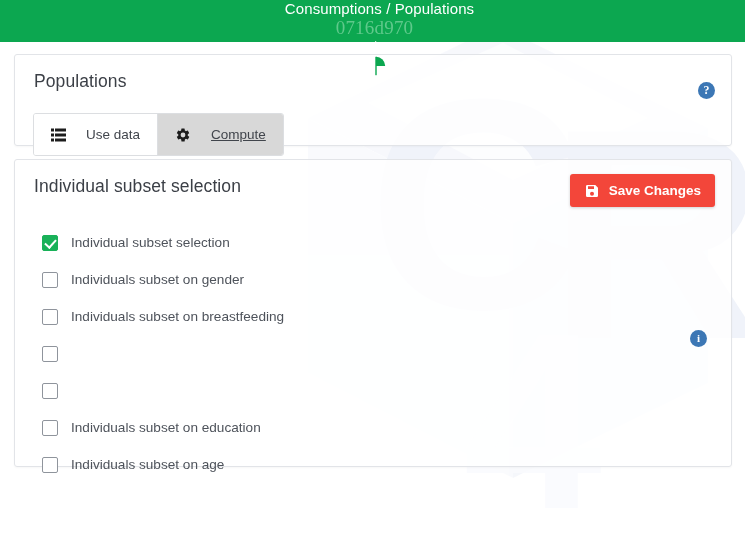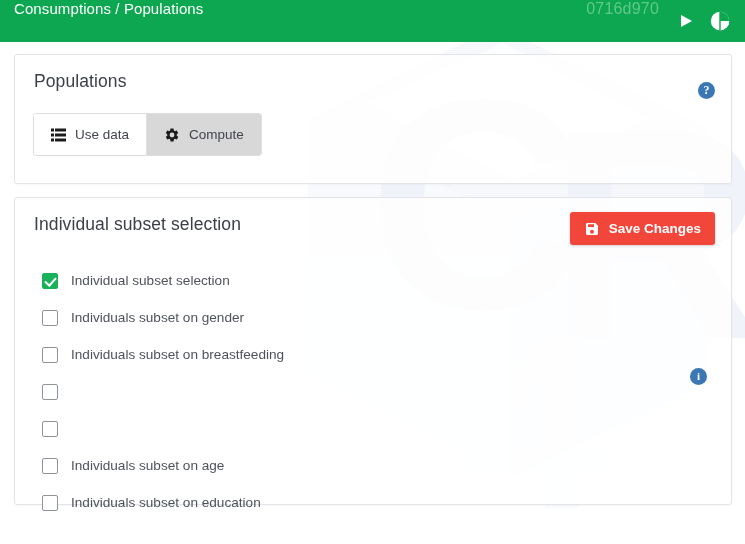--- a/index.html
+++ b/index.html
@@ -12,37 +12,40 @@
     background: #ffffff;
     font-family: "Liberation Sans", sans-serif;
   }
 
   
   .appbar {
     position: relative;
     height: 42px;
     background: #0ca750;
     display: flex;
+    align-items: center;
     padding: 0 0 0 14px;
     z-index: 20;
+    flex-direction: column;
   }
   .appbar-title {
     color: #ffffff;
     font-size: 15px;
     font-weight: 400;
     letter-spacing: .1px;
     white-space: nowrap;
   }
   .appbar-spacer { flex: 1 1 auto; }
   .appbar-code {
     color: #5fc98b;
-    font-size: 16px;
+    font-size: 19px;
     font-weight: 400;
     margin-right: 10px;
     letter-spacing: .2px;
+    font-family: Liberation Serif, serif;
   }
   .appbar-icon-btn {
     width: 34px;
     height: 42px;
     display: flex;
     align-items: center;
     justify-content: center;
     cursor: pointer;
   }
   .appbar-icon-btn.last { margin-right: 8px; }
@@ -73,21 +76,21 @@
   
   .card {
     background: rgba(255,255,255,0.82);
     border: 1px solid #e2e4e8;
     border-radius: 3px;
     box-shadow: 0 1px 2px rgba(0,0,0,0.035);
     position: relative;
   }
   .card + .card { margin-top: 13px; }
 
-  .card-pop { height: 130px; padding: 16px 34px 0 18px; }
+  .card-pop { height: 92px; padding: 16px 34px 0 18px; }
   .card-sub { height: 308px; padding: 16px 18px 0 18px; }
 
   .card-title {
     font-size: 17.5px;
     color: #3b3f46;
     font-weight: 400;
     margin: 0 0 0 1px;
     letter-spacing: .1px;
   }
 
@@ -114,32 +117,32 @@
     display: inline-flex;
     margin-top: 21px;
     border: 1px solid #dcdee1;
     border-radius: 3px;
     overflow: hidden;
     background: #ffffff;
   }
   .btn-group-item {
     display: flex;
     align-items: center;
-    gap: 9px;
+    gap: 20px;
     padding: 0 17px;
     height: 41px;
     font-size: 13.5px;
     color: #41454c;
     background: #ffffff;
     cursor: pointer;
     white-space: nowrap;
     border: none;
     font-family: "Liberation Sans", sans-serif;
   }
-  .btn-group-item + .btn-group-item { border-left: 1px solid #dcdee1; }
+  .btn-group-item + .btn-group-item { border-left: 1px solid #dcdee1; text-decoration: underline; }
   .btn-group-item.active { background: #d8d8d8; }
 
   
   .save-btn {
     position: absolute;
     right: 16px;
     top: 14px;
     display: inline-flex;
     align-items: center;
     gap: 9px;
@@ -315,26 +318,26 @@
         <div class="cb-row">
           <span class="cb-box"></span>
         </div>
 
         <div class="cb-row">
           <span class="cb-box"></span>
         </div>
 
         <div class="cb-row">
           <span class="cb-box"></span>
+          <span class="cb-label">Individuals subset on education</span>
+        </div>
+
+        <div class="cb-row">
+          <span class="cb-box"></span>
           <span class="cb-label">Individuals subset on age</span>
-        </div>
-
-        <div class="cb-row">
-          <span class="cb-box"></span>
-          <span class="cb-label">Individuals subset on education</span>
         </div>
 
 
       </div>
     </section>
 
   </div>
 </div>
 
 </body></html>

